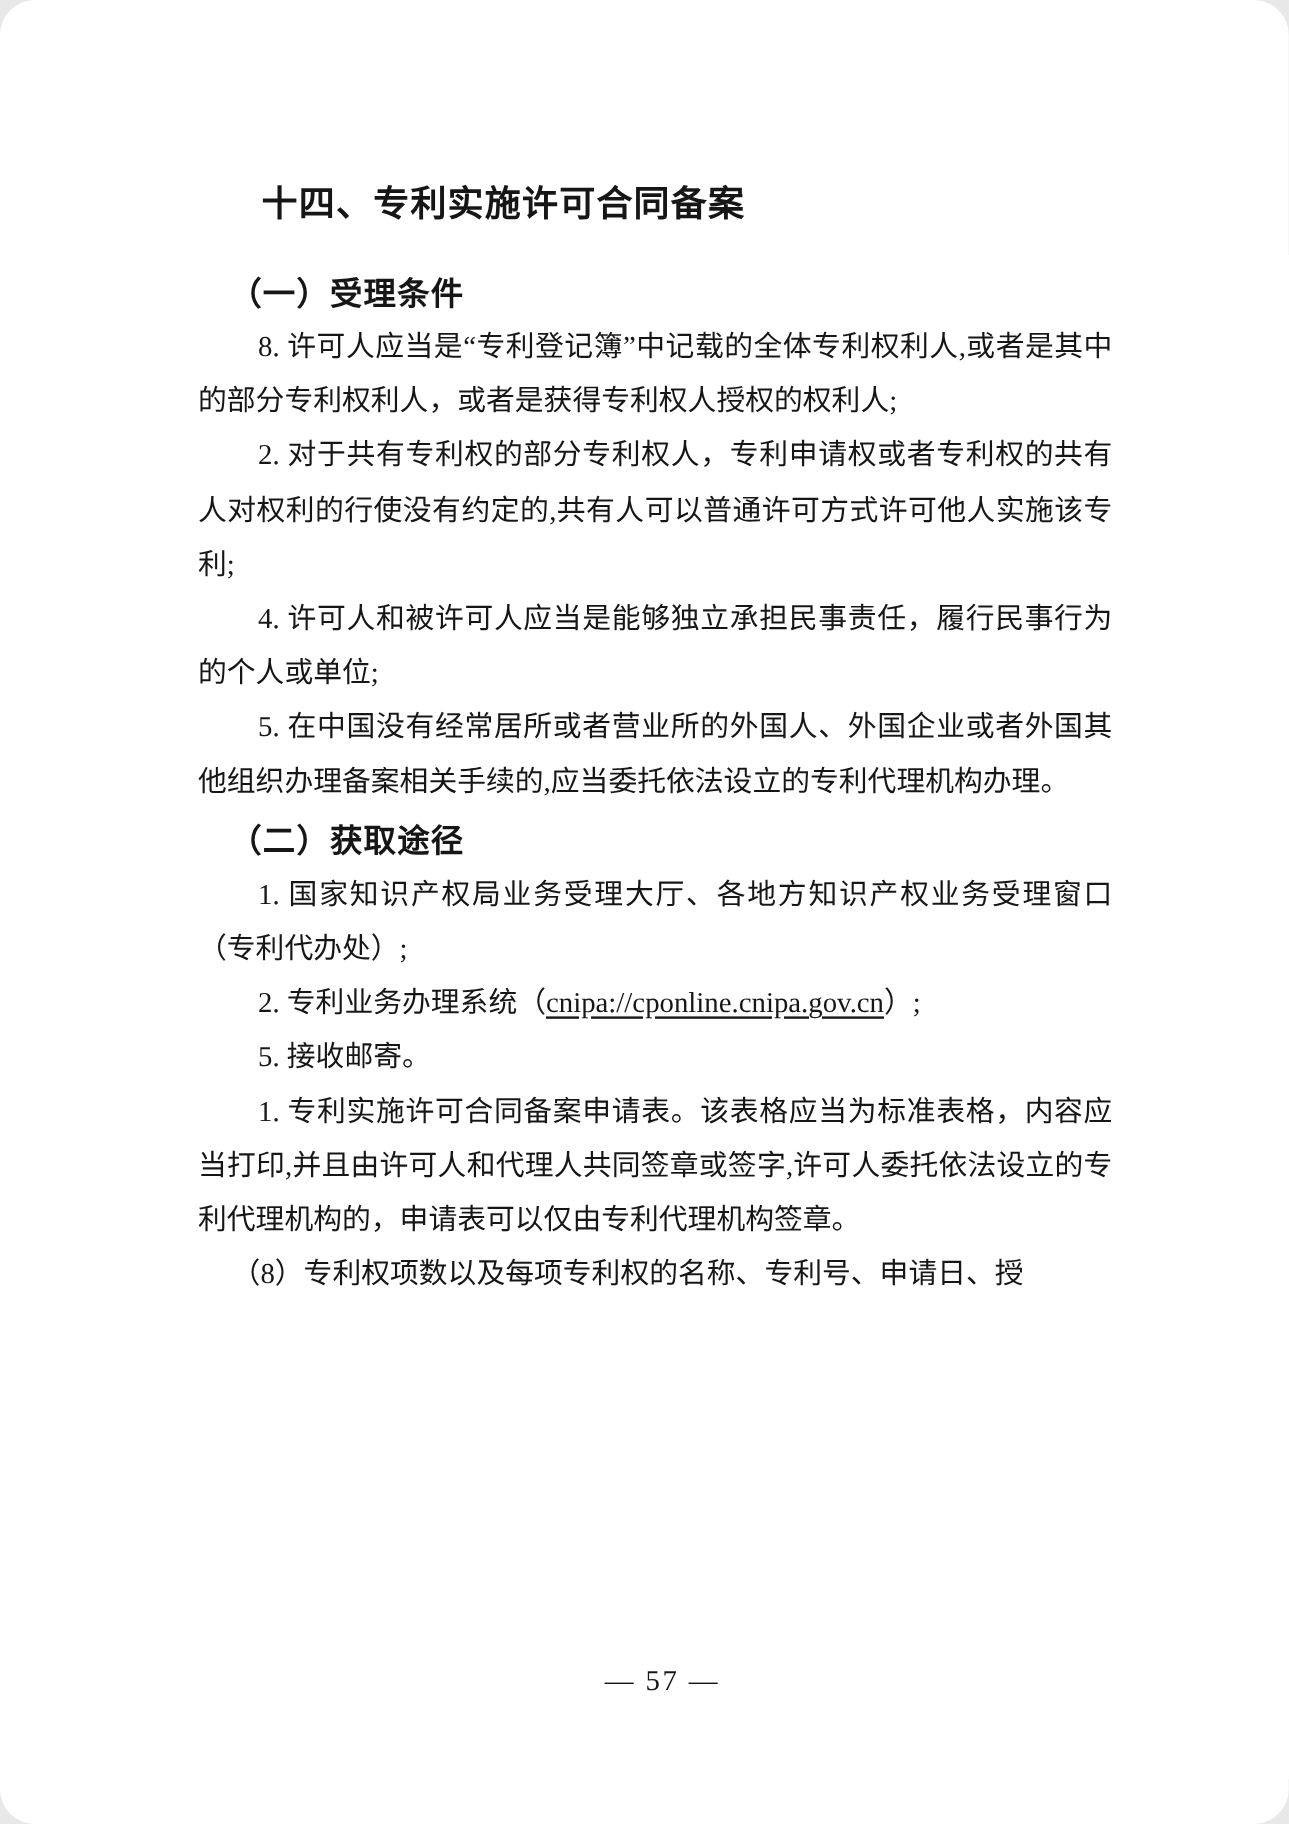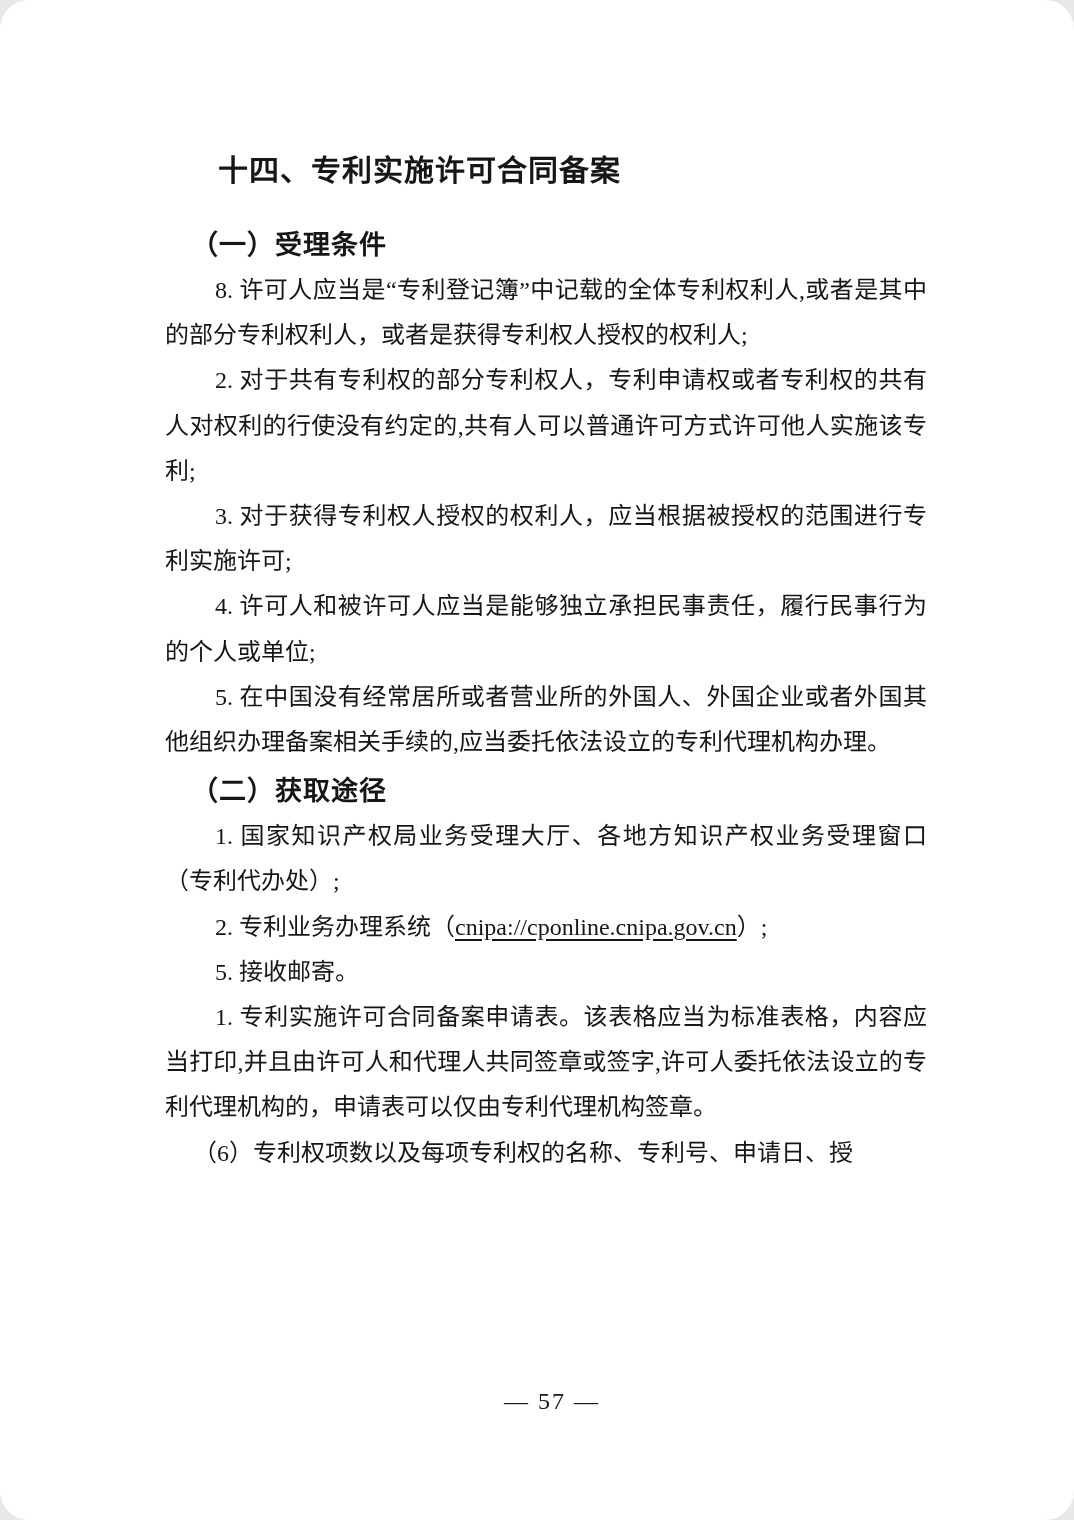--- a/index.html
+++ b/index.html
@@ -70,28 +70,27 @@
 <body>
 
 <div class="page">
   <div class="content">
 
     <h1 class="doc-title">十四、专利实施许可合同备案</h1>
 
     <h2 class="section-heading">（一）受理条件</h2>
     <p class="para">8. 许可人应当是“专利登记簿”中记载的全体专利权利人,或者是其中的部分专利权利人，或者是获得专利权人授权的权利人;</p>
     <p class="para">2. 对于共有专利权的部分专利权人，专利申请权或者专利权的共有人对权利的行使没有约定的,共有人可以普通许可方式许可他人实施该专利;</p>
-    <p class="para">3. 对于获得专利权人授权的权利人，应当根据被授权的范围进行专利实施许可;</p>
     <p class="para">4. 许可人和被许可人应当是能够独立承担民事责任，履行民事行为的个人或单位;</p>
     <p class="para">5. 在中国没有经常居所或者营业所的外国人、外国企业或者外国其他组织办理备案相关手续的,应当委托依法设立的专利代理机构办理。</p>
 
     <h2 class="section-heading">（二）获取途径</h2>
     <p class="para">1. 国家知识产权局业务受理大厅、各地方知识产权业务受理窗口（专利代办处）;</p>
     <p class="para"><span>2. 专利业务办理系统（</span><span class="doc-link">cnipa://cponline.cnipa.gov.cn</span><span>）;</span></p>
     <p class="para">5. 接收邮寄。</p>
 
     <p class="para">1. 专利实施许可合同备案申请表。该表格应当为标准表格，内容应当打印,并且由许可人和代理人共同签章或签字,许可人委托依法设立的专利代理机构的，申请表可以仅由专利代理机构签章。</p>
-    <p class="para paren-item">（6）专利权项数以及每项专利权的名称、专利号、申请日、授</p>
+    <p class="para paren-item">（8）专利权项数以及每项专利权的名称、专利号、申请日、授</p>
 
   </div>
 
   <div class="page-number">— 57 —</div>
 </div>
 
 </body></html>

